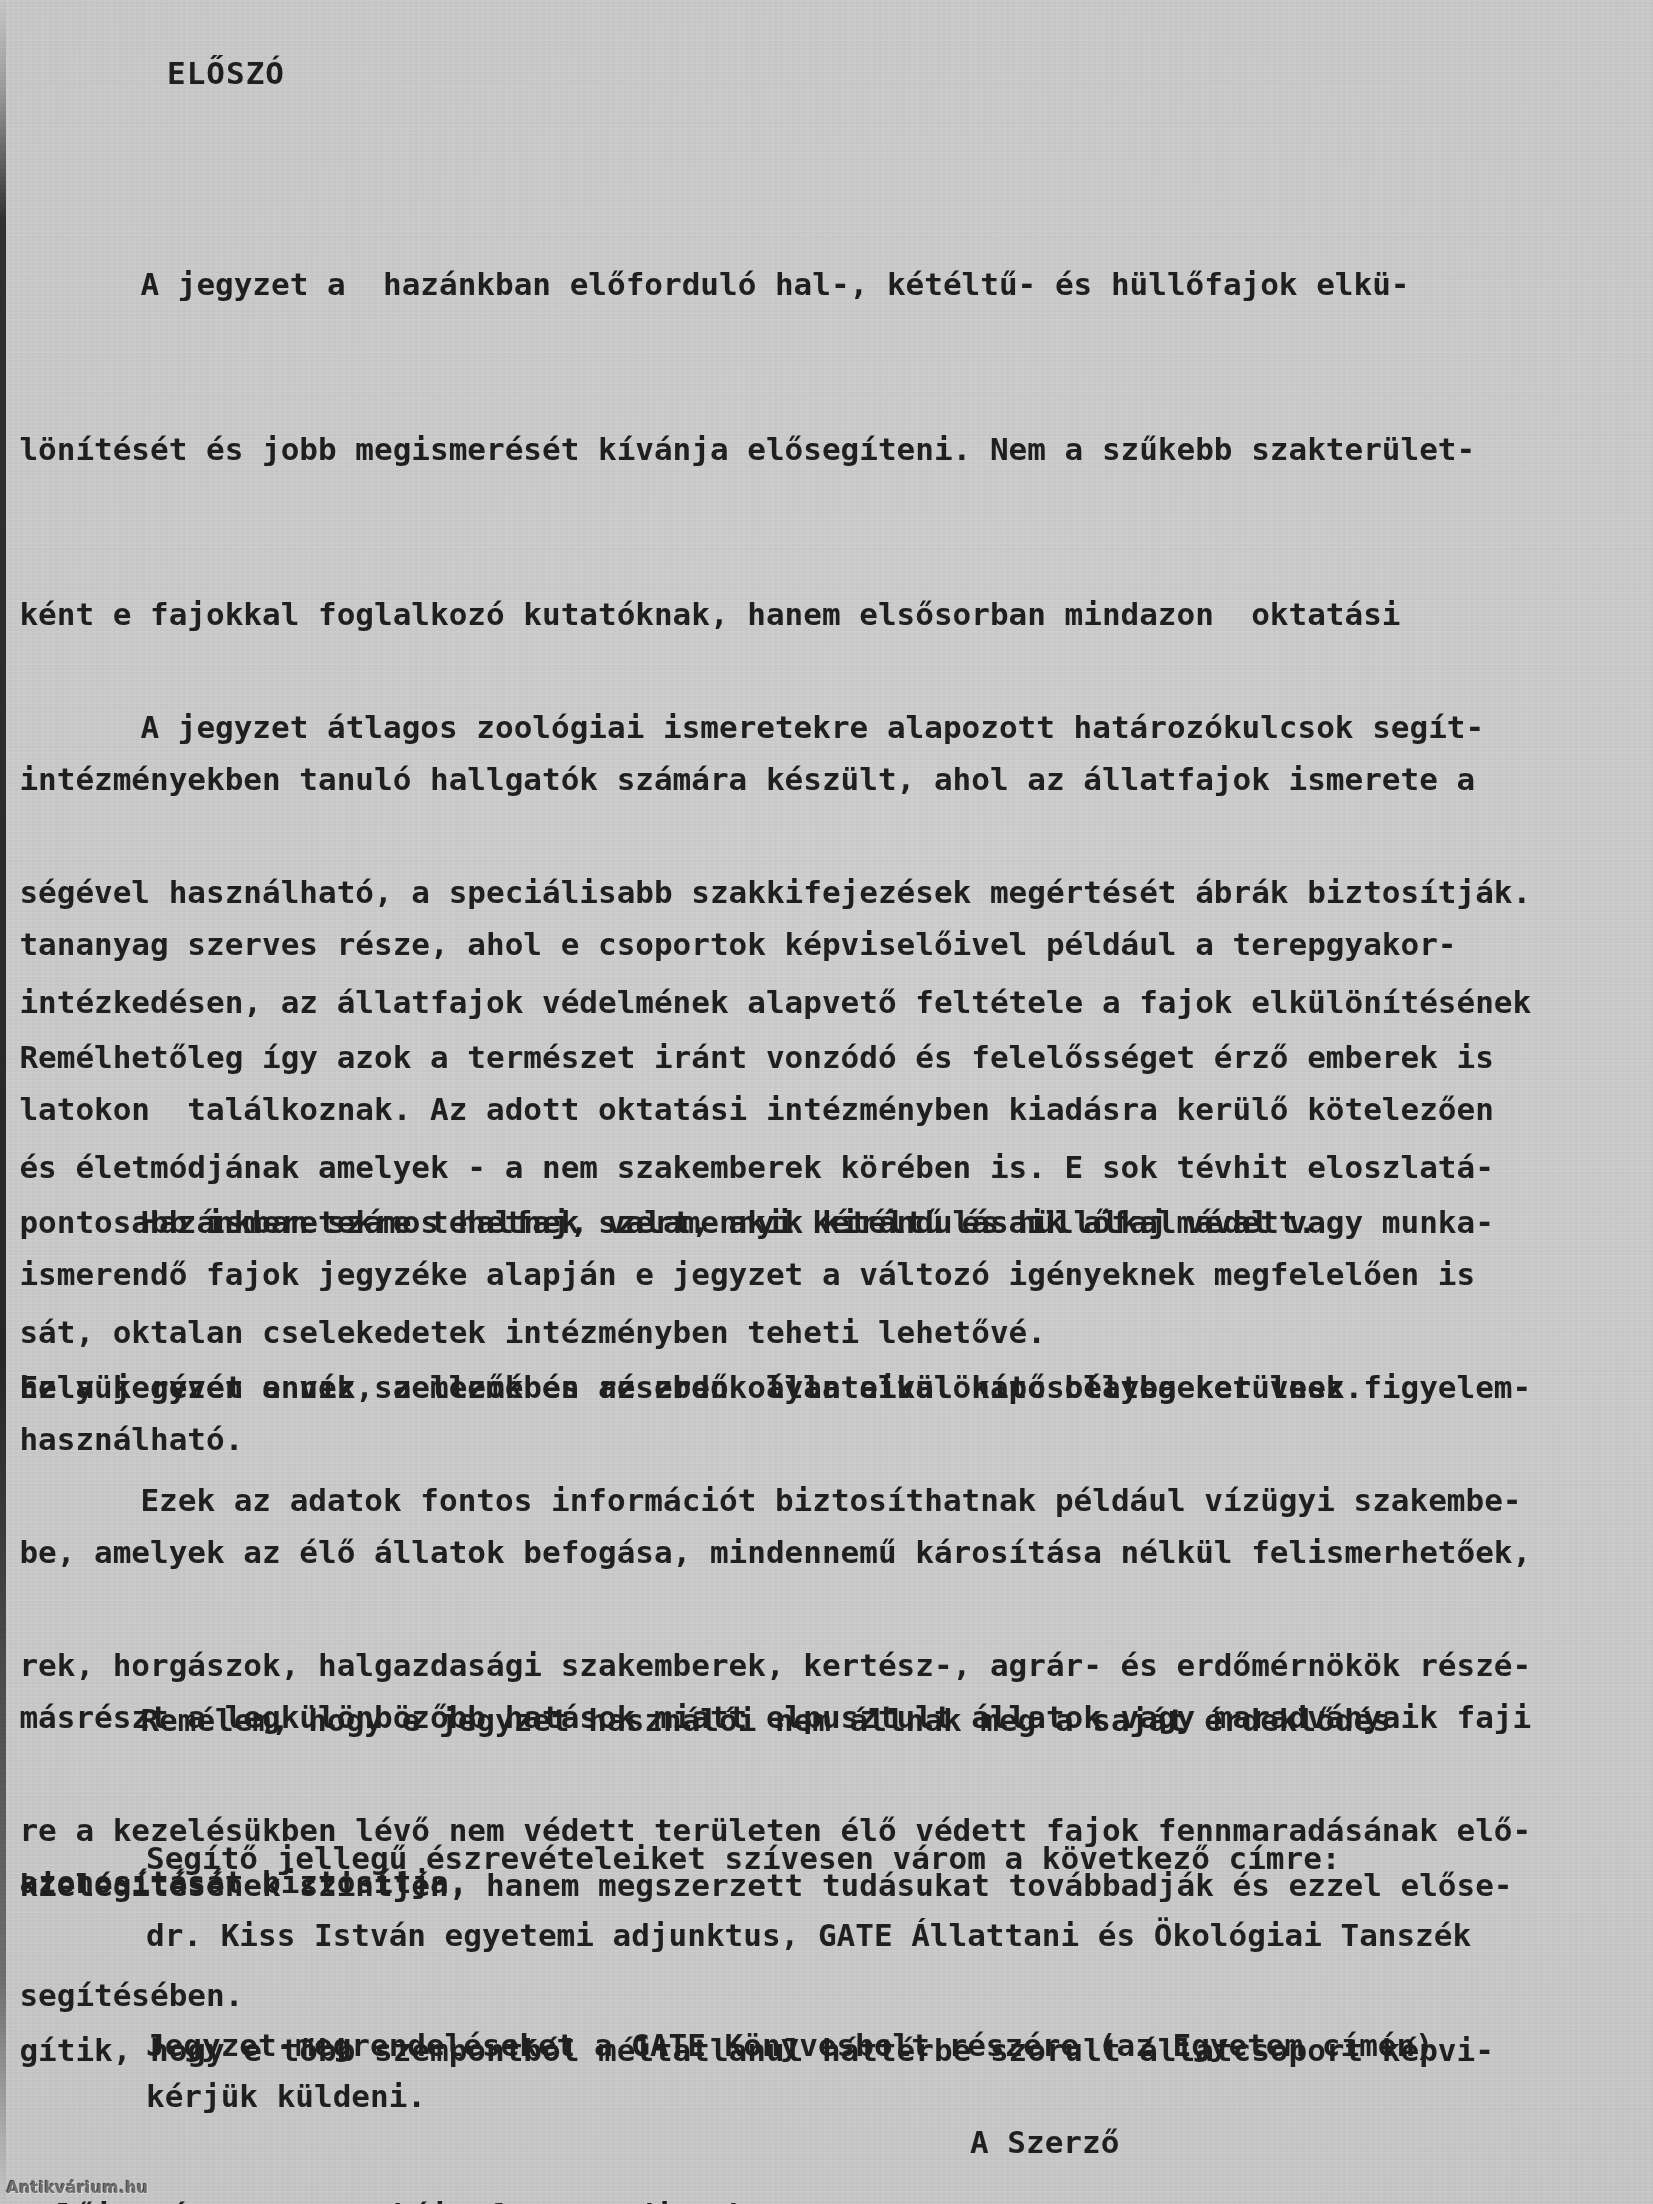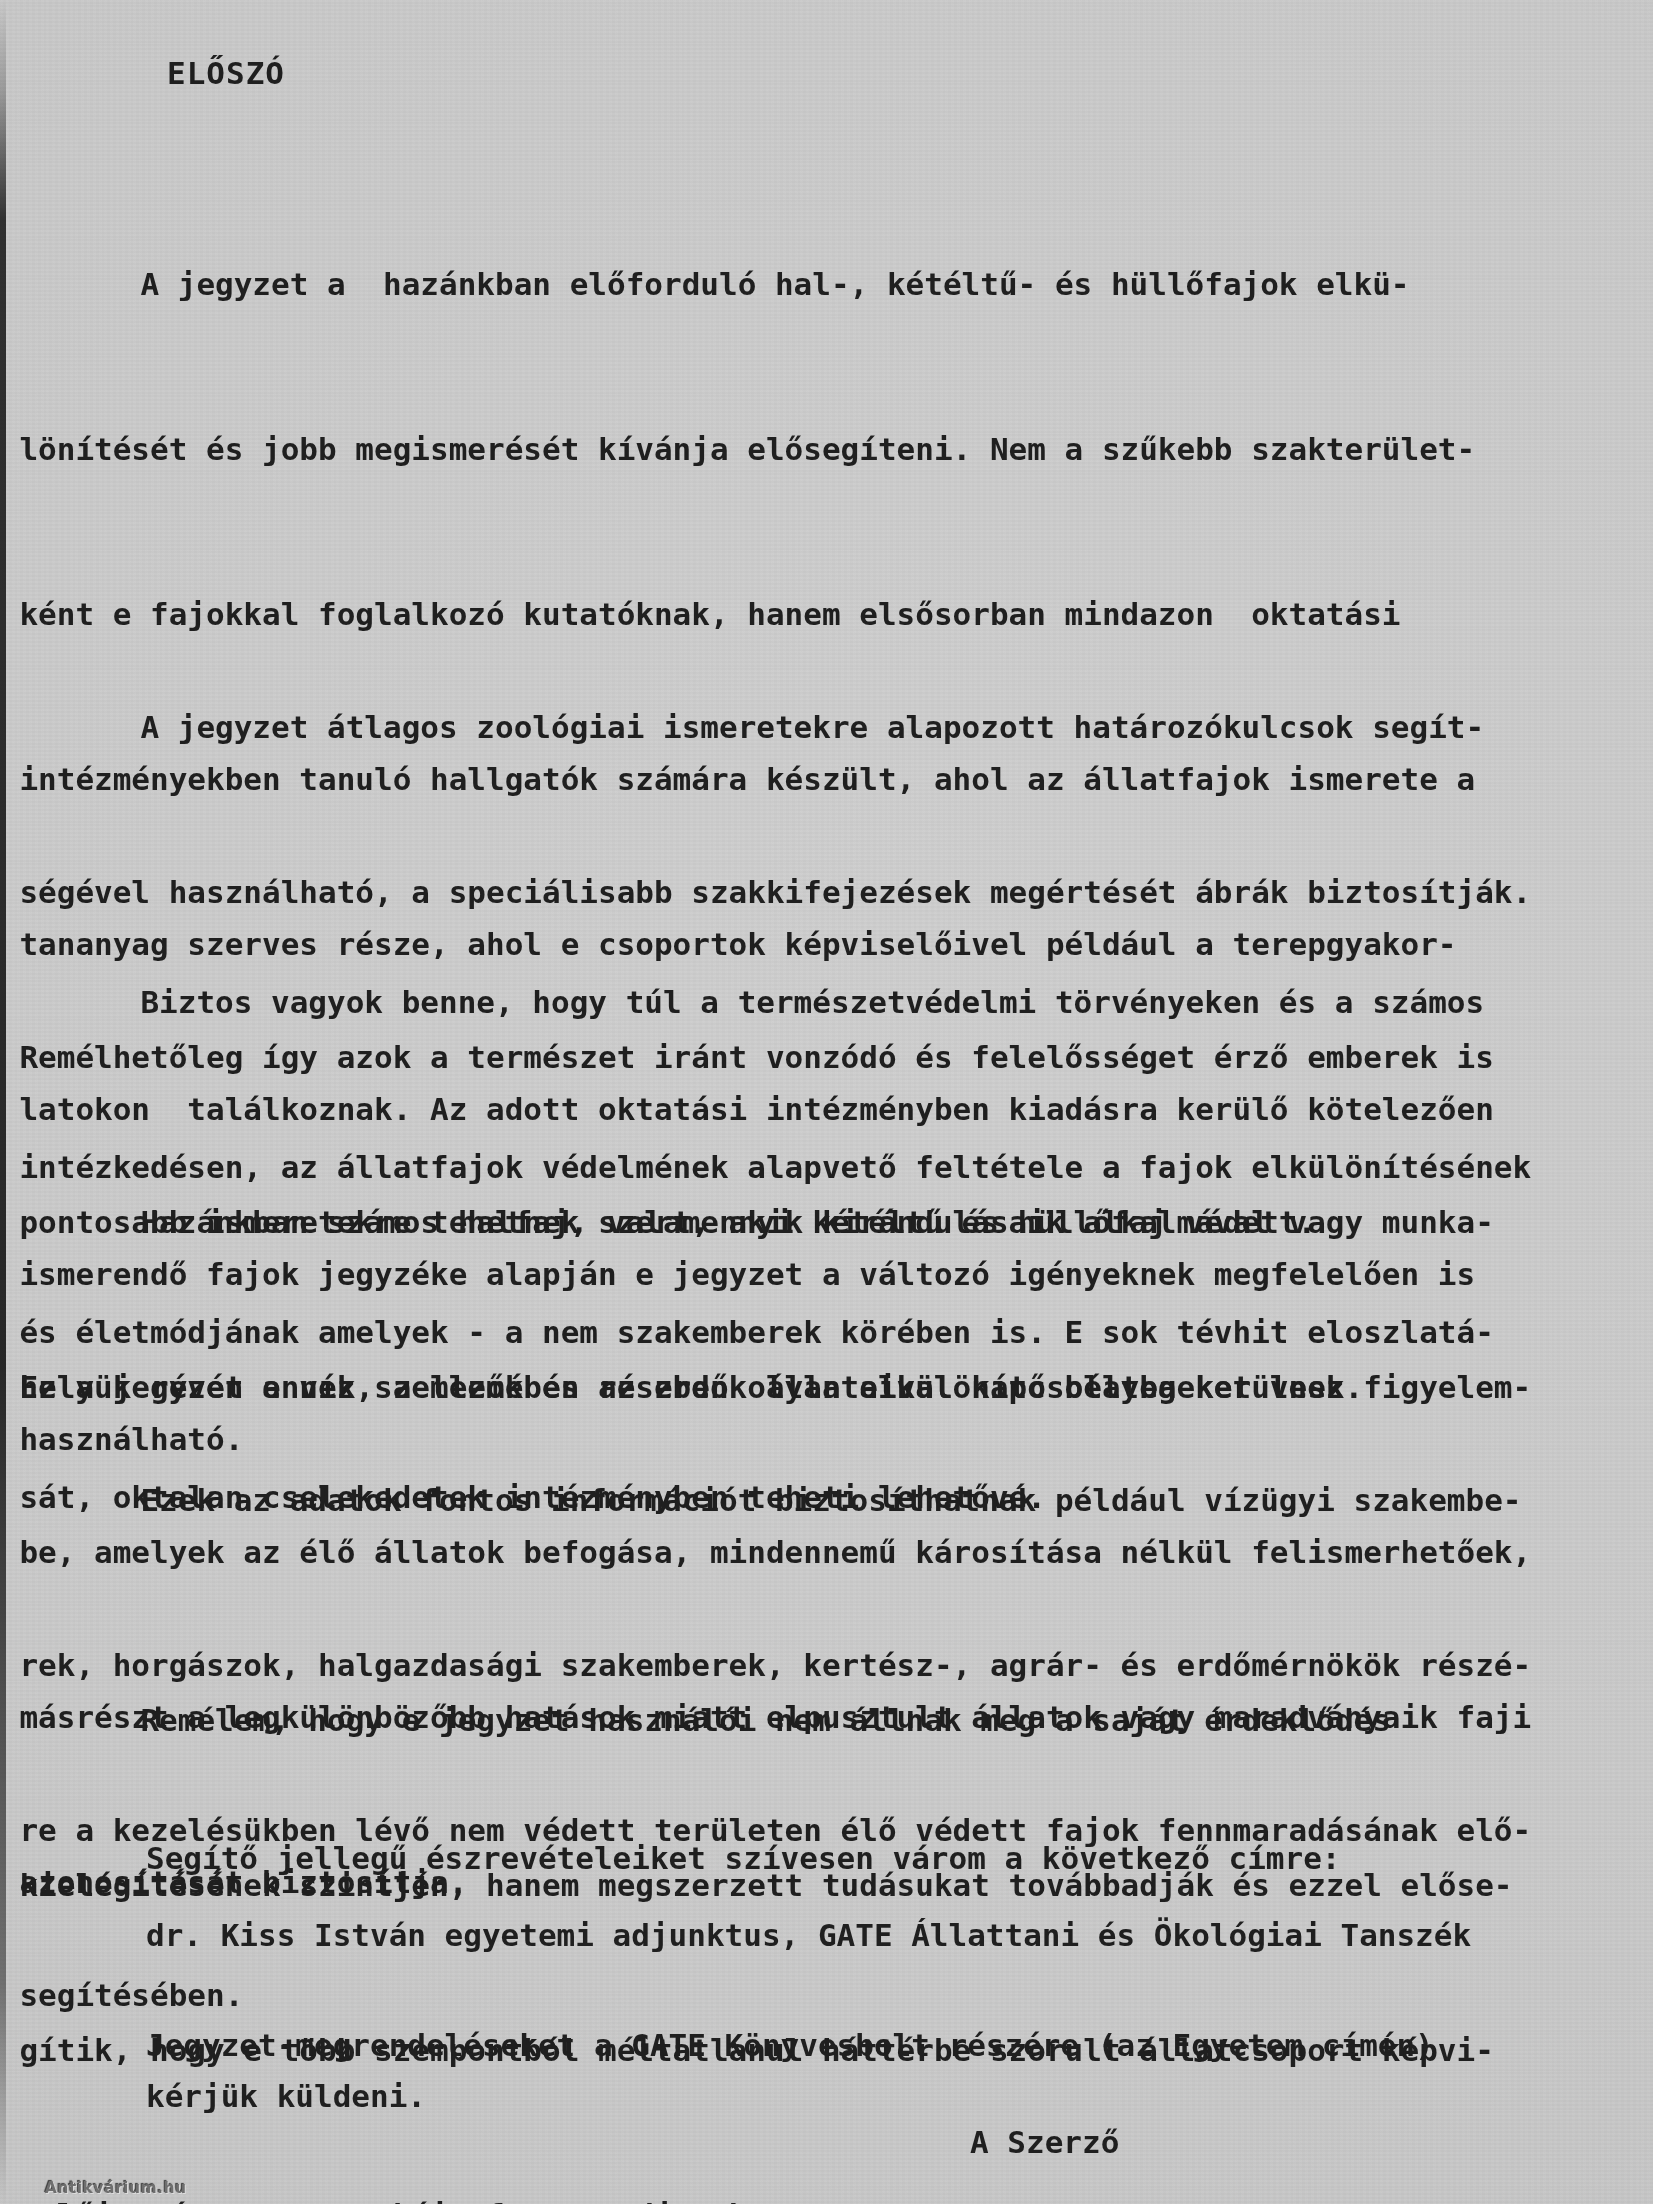--- a/index.html
+++ b/index.html
@@ -51,21 +51,20 @@
     position: absolute; left: 970px; top: 2123px;
     font-size: 31px; font-weight: bold; line-height: 39px;
     white-space: pre;
   }
   .watermark {
     position: absolute; left: 6.8px; top: 2179px;
     font-family: "DejaVu Sans", "Liberation Sans", sans-serif;
     font-size: 15.5px; font-weight: bold; letter-spacing: 0.5px;
     color: #6f6f6f;
     text-shadow: 1px 1px 0 #dcdcdc, -1px -1px 1px #3c3c3c;
-    margin-left: 38px;
   }
 </style>
 </head>
 <body>
 
 <div class="page">
   <div class="grain"></div>
   <div class="scan-edge"></div>
 
   <h1 class="title">ELŐSZÓ</h1>
@@ -83,21 +82,20 @@
 
   <div class="para" style="top:590px">
     <div class="line indent">A jegyzet átlagos zoológiai ismeretekre alapozott határozókulcsok segít-</div>
     <div class="line">ségével használható, a speciálisabb szakkifejezések megértését ábrák biztosítják.</div>
     <div class="line">Remélhetőleg így azok a természet iránt vonzódó és felelősséget érző emberek is</div>
     <div class="line">pontosabb ismeretekre tehetnek szert, akik kirándulásaik alkalmával vagy munka-</div>
     <div class="line">helyük révén a víz, a mezők és az erdők állataival kapcsolatba kerülnek.</div>
   </div>
 
   <div class="para" style="top:865px">
-    <div class="line indent">Biztos vagyok benne, hogy túl a természetvédelmi törvényeken és a számos</div>
     <div class="line">intézkedésen, az állatfajok védelmének alapvető feltétele a fajok elkülönítésének</div>
     <div class="line">és életmódjának amelyek - a nem szakemberek körében is. E sok tévhit eloszlatá-</div>
     <div class="line">sát, oktalan cselekedetek intézményben teheti lehetővé.</div>
   </div>
 
   <div class="para" style="top:1085px">
     <div class="line indent">Hazánkban számos halfaj, valamennyi kétéltű és hüllőfaj védett.</div>
     <div class="line">Ez a jegyzet ennek szellemében részben olyan elkülönítő bélyegeket vesz figyelem-</div>
     <div class="line">be, amelyek az élő állatok befogása, mindennemű károsítása nélkül felismerhetőek,</div>
     <div class="line">másrészt a legkülönbözőbb hatások miatt elpusztult állatok vagy maradványaik faji</div>

